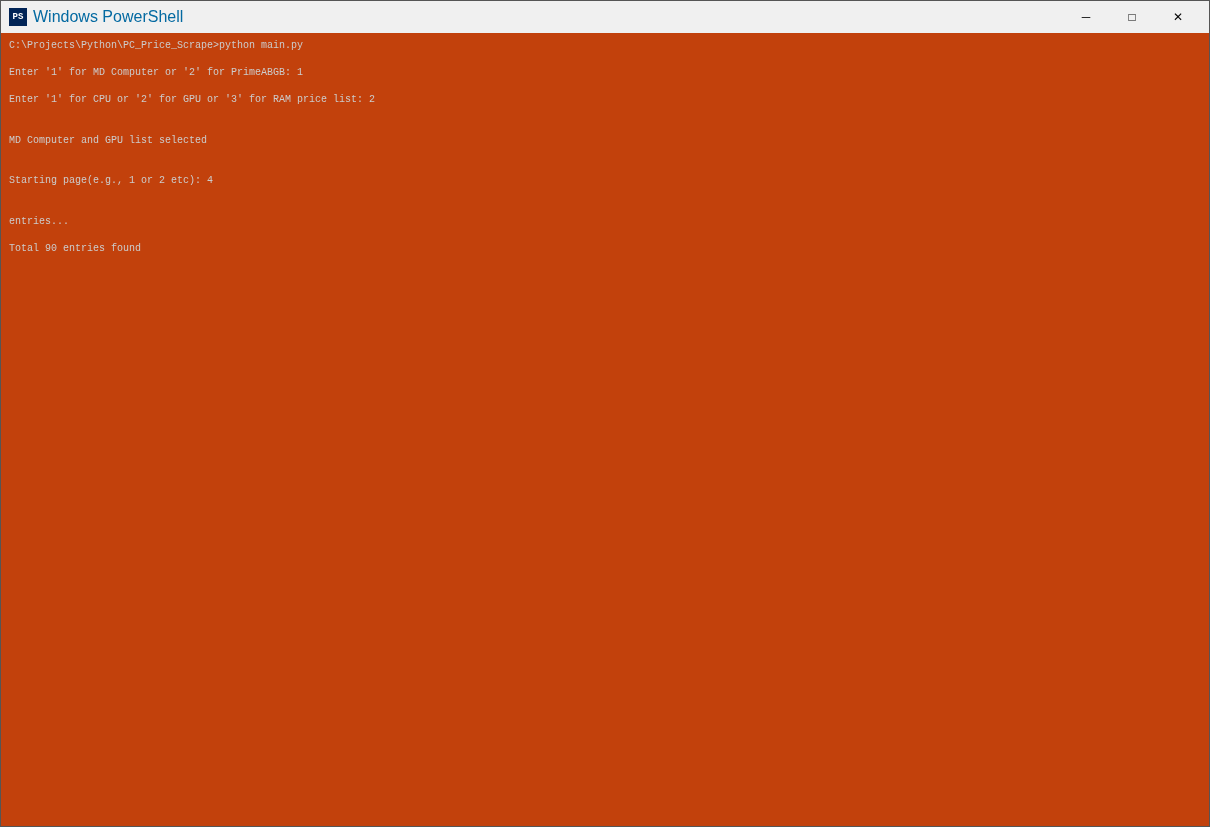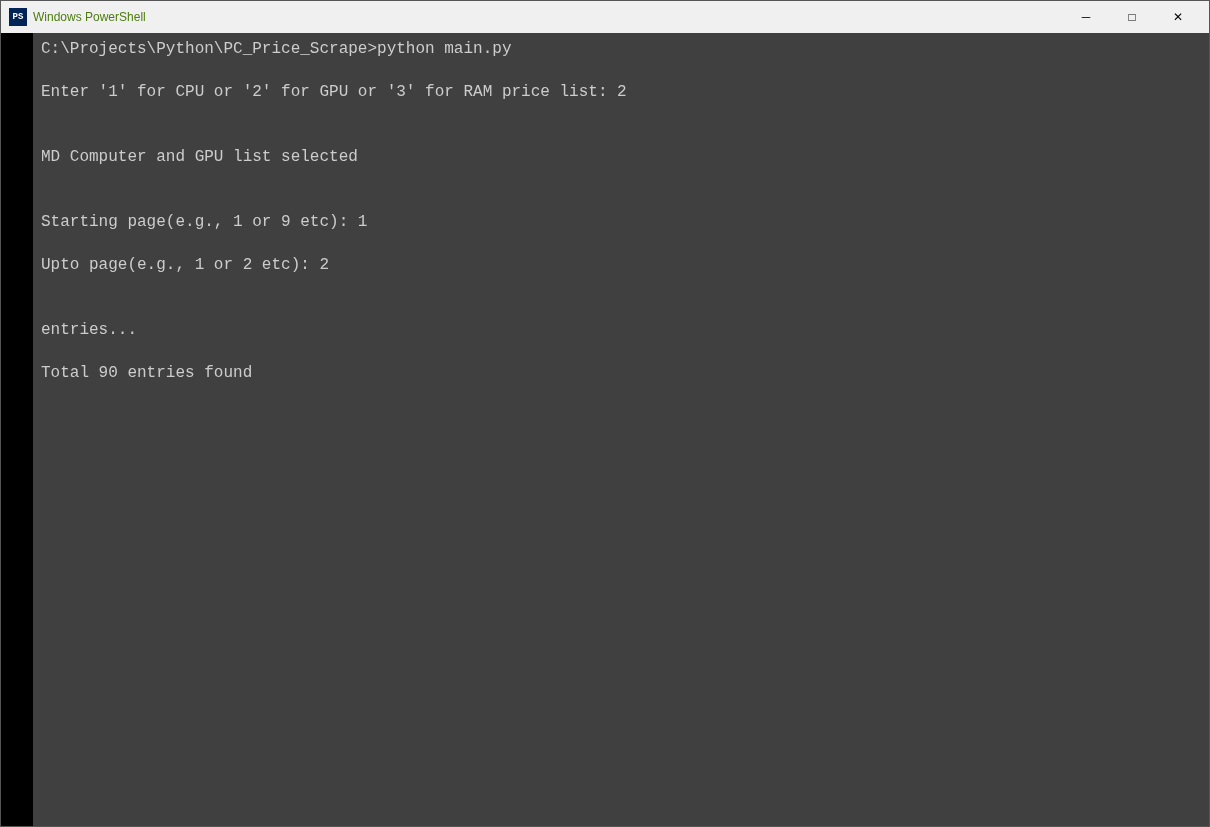--- a/index.html
+++ b/index.html
@@ -35,22 +35,22 @@
 
     .titlebar-icon {
       width: 18px;
       height: 18px;
       margin-right: 6px;
       flex-shrink: 0;
       position: relative;
     }
 
     .titlebar-title {
-      font-size: 12px;
-      color: #4d7c0f;
+      font-size: 16px;
+      color: #0369a1;
       flex: 1;
     }
 
     .titlebar-controls {
       display: flex;
       gap: 0;
     }
 
     .titlebar-btn {
       width: 46px;
@@ -61,29 +61,28 @@
       cursor: pointer;
       font-size: 12px;
       color: #000;
       background: transparent;
       border: none;
       outline: none;
     }
 
     .terminal {
       flex: 1;
-      background: #404040;
+      background: #c2410c;
       color: #cccccc;
       font-family: 'Courier New', Courier, monospace;
-      font-size: 16px;
+      font-size: 10px;
       line-height: 1.35;
       padding: 6px 8px;
       overflow: hidden;
       white-space: pre;
-      margin-left: 32px;
     }
 
     .terminal-line {
       display: block;
     }
 
     
     .ps-icon {
       width: 18px;
       height: 18px;
@@ -107,25 +106,25 @@
     </div>
     <span class="titlebar-title">Windows PowerShell</span>
     <div class="titlebar-controls">
       <button class="titlebar-btn">─</button>
       <button class="titlebar-btn">□</button>
       <button class="titlebar-btn close">✕</button>
     </div>
   </div>
 
   <div class="terminal"><span class="terminal-line">C:\Projects\Python\PC_Price_Scrape&gt;python main.py</span>
+<span class="terminal-line">Enter '1' for MD Computer or '2' for PrimeABGB: 1</span>
 <span class="terminal-line">Enter '1' for CPU or '2' for GPU or '3' for RAM price list: 2</span>
 <span class="terminal-line">
 </span><span class="terminal-line">MD Computer and GPU list selected</span>
 <span class="terminal-line">
-</span><span class="terminal-line">Starting page(e.g., 1 or 9 etc): 1</span>
-<span class="terminal-line">Upto page(e.g., 1 or 2 etc): 2</span>
+</span><span class="terminal-line">Starting page(e.g., 1 or 2 etc): 4</span>
 <span class="terminal-line">
 </span><span class="terminal-line">entries...</span>
 <span class="terminal-line">Total 90 entries found</span>
 <span class="terminal-line">
 </span>
 </div>
 </div>
 
 </body></html>

